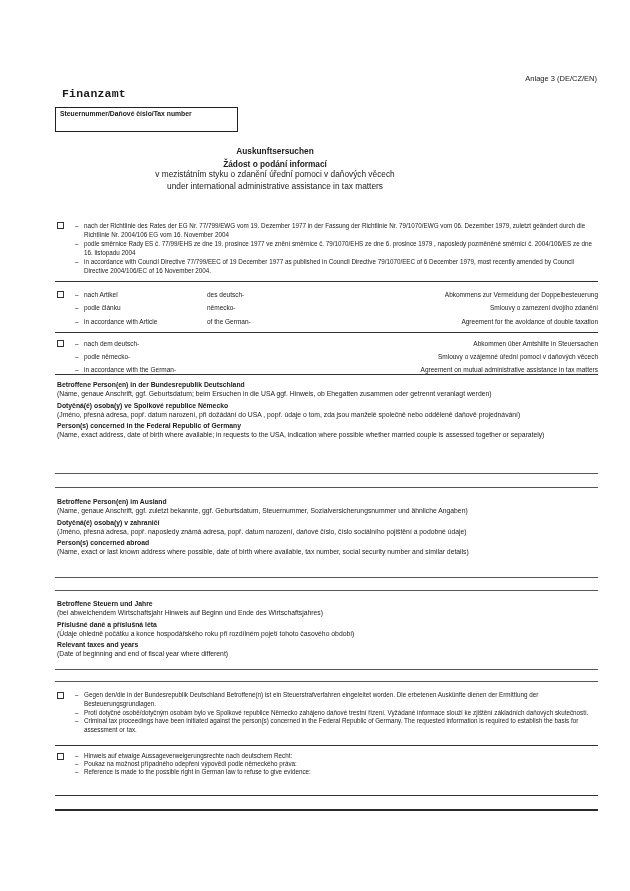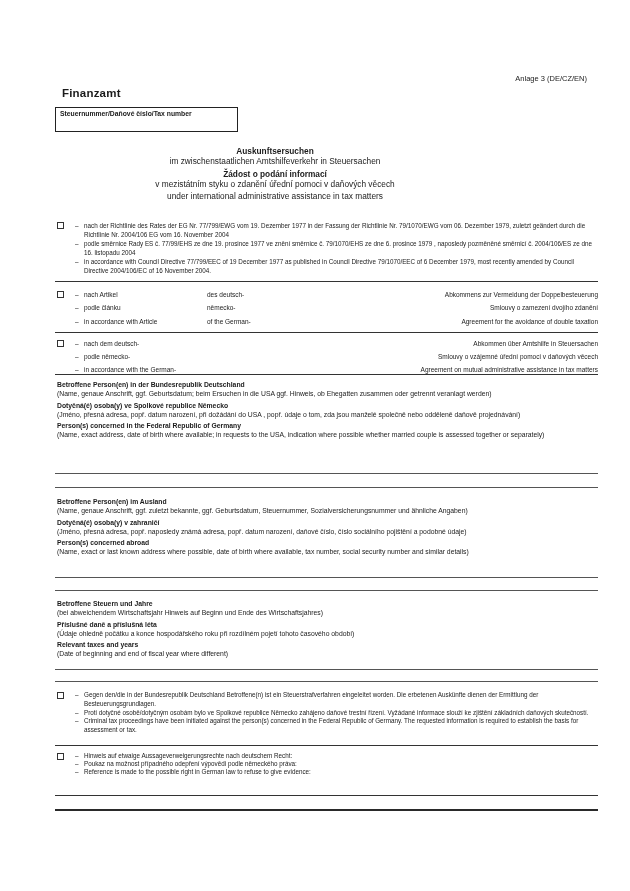--- a/index.html
+++ b/index.html
@@ -7,22 +7,22 @@
   .page {
     position:relative;
     width:630px; height:891px;
     margin:0 auto;
     background:#ffffff;
     font-family:"Liberation Sans","DejaVu Sans",sans-serif;
     color:#1b1b1b;
     overflow:hidden;
   }
   .abs { position:absolute; }
-  .annex { top:74px; right:43px; font-size:7.5px; }
-  .office { top:87px; left:62px; font-size:11.5px; font-weight:bold; letter-spacing:.2px; }
+  .annex { top:74px; right:33px; font-size:7.5px; }
+  .office { top:87px; left:62px; font-size:11.5px; font-weight:bold; letter-spacing:.2px;font-family:Liberation Mono, monospace; }
   .taxbox {
     top:107px; left:55px; width:183px; height:25px;
     border:1.5px solid #222; padding:2px 4px;
     font-size:6.8px; font-weight:bold;
   }
   .titleblock { top:146px; left:0; width:550px; text-align:center; font-size:8.3px; line-height:10px; }
   .titleblock .grp { margin-bottom:2.5px; }
   .tb { font-weight:bold; }
 
   .block { left:57px; right:32px; }
@@ -70,21 +70,20 @@
 
   <div class="abs office">Finanzamt</div>
 
   <div class="abs taxbox">
     <span>Steuernummer/Daňové číslo/Tax number</span>
   </div>
 
   <div class="abs titleblock">
     <div class="grp">
       <div class="tb">Auskunftsersuchen</div>
-      <div>im zwischenstaatlichen Amtshilfeverkehr in Steuersachen</div>
     </div>
     <div class="grp">
       <div class="tb">Žádost o podání informací</div>
       <div>v mezistátním styku o zdanění úřední pomoci v daňových věcech</div>
     </div>
     <div class="grp">
       <div>under international administrative assistance in tax matters</div>
     </div>
   </div>
 

